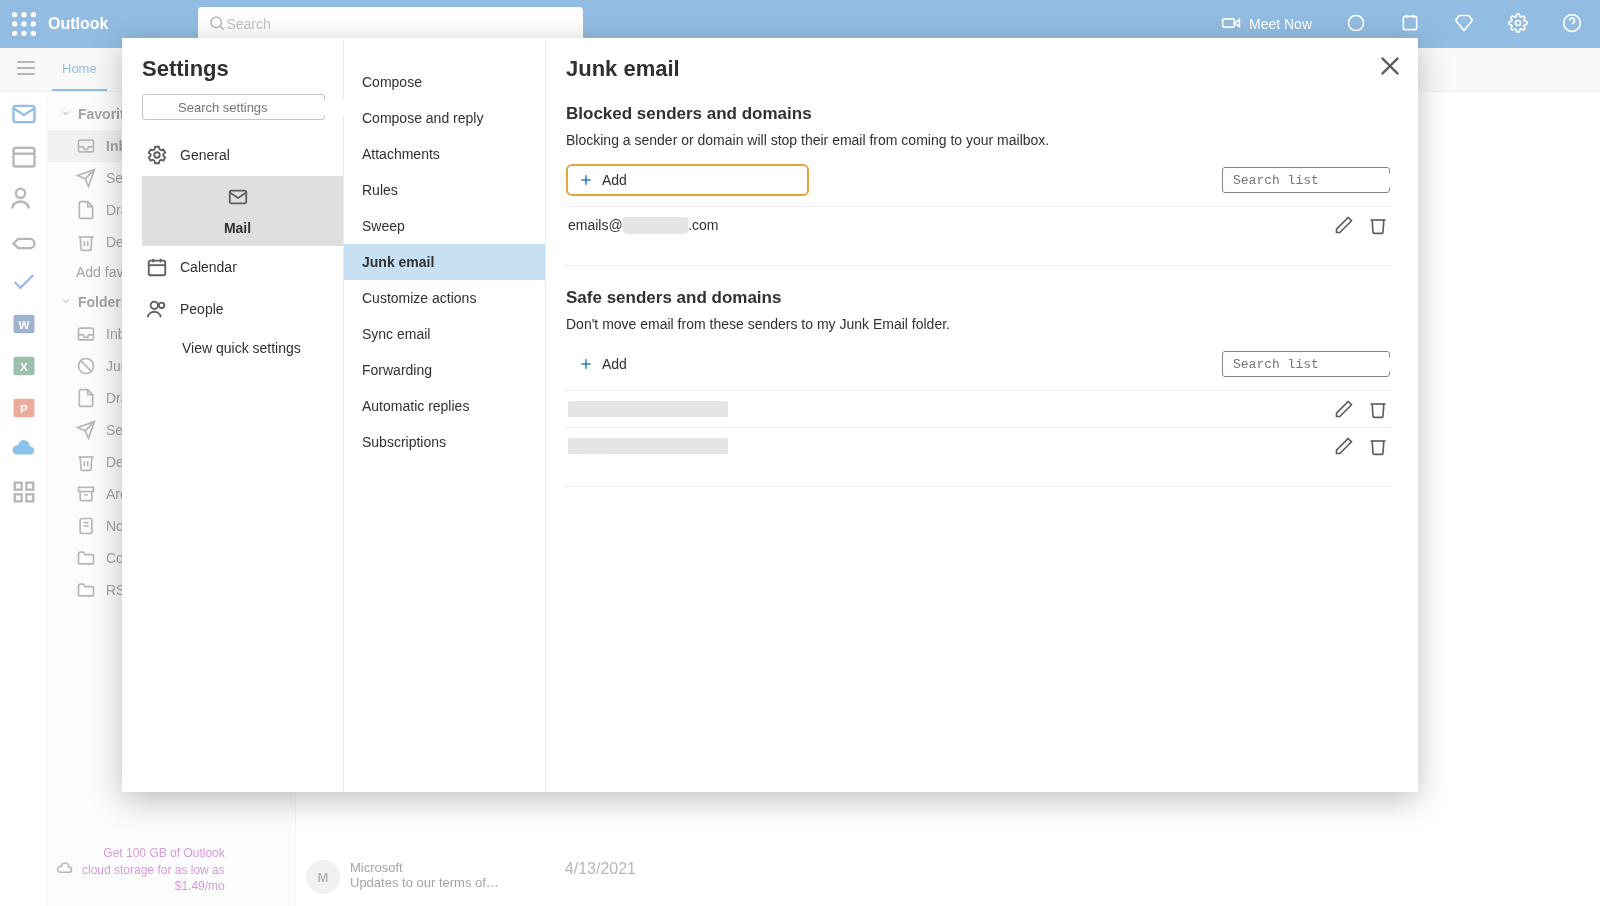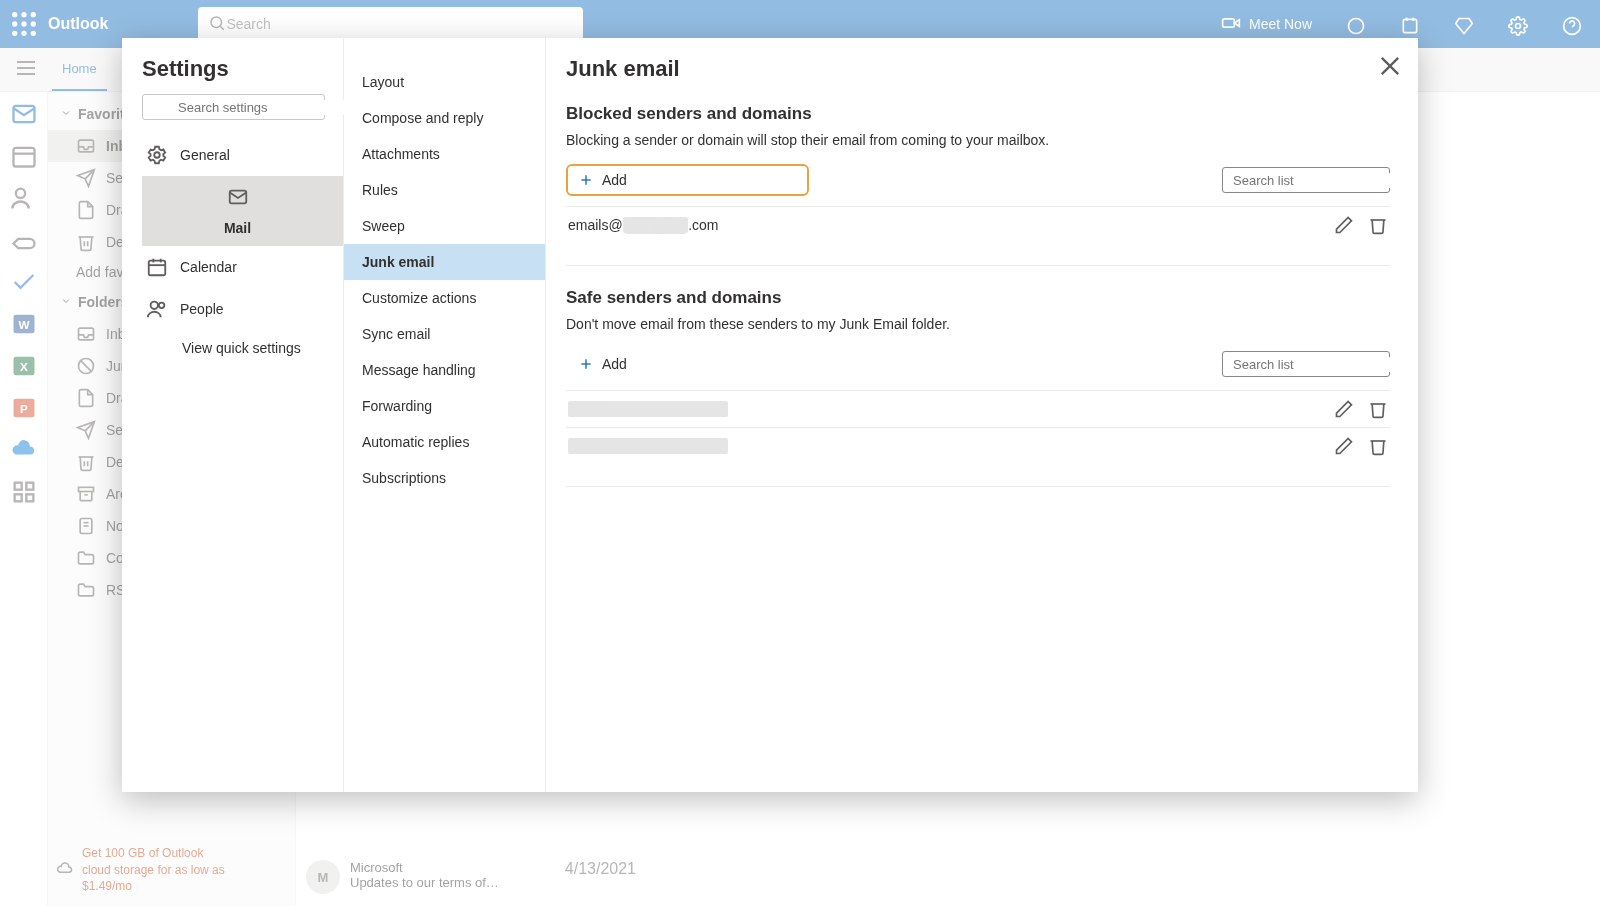--- a/index.html
+++ b/index.html
@@ -33,21 +33,21 @@
   border-radius:4px;
   width: 385px;
   height: 34px;
   padding: 4px 10px;
   color:#605e5c;
 }
 .search-wrap input {
   border:none; outline:none; flex:1; font-size:14px; background:transparent; color:#323130;
 }
 .topbar-right {
-  margin-left:auto; display:flex; align-items:flex-end; gap:34px;
+  margin-left:auto; display:flex; align-items:flex-start; gap:34px;
   padding-right:10px;
 }
 .meet-wrap { display:flex; align-items:center; gap:8px; color:#fff; font-size:14px; }
 .top-icon { width:20px; height:20px; display:flex; align-items:center; justify-content:center; cursor:pointer; }
 
 .ribbon {
   height: 44px;
   background:#f3f2f1;
   display:flex; align-items:center;
   padding-left:52px;
@@ -86,22 +86,22 @@
 .nav-item {
   display:flex; align-items:center; gap:10px;
   padding:6px 12px 6px 28px; cursor:pointer;
 }
 .nav-item.selected { background:#e1dfdd;}
 .nav-item .icn { width:20px; display:flex; align-items:center; color:#605e5c;}
 .nav-item.selected .lbl { font-weight:600;}
 .add-fav { padding:6px 12px 6px 28px; color:#323130; cursor:pointer;}
 .storage-pitch {
   position:absolute; left:56px; bottom:12px; width:230px;
-  font-size:12px; color:#c2410c; line-height:1.35;
-  display:flex; gap:8px;
+  font-size:12px; color:#a21caf; line-height:1.35;
+  display:flex; gap:8px;text-align:right;
 }
 .storage-pitch .cloud-icn{ width:18px;}
 
 .maillist {
   flex:1;
   position:relative;
   background:#fff;
 }
 .mail-peek {
   position:absolute; left:10px; right:auto; bottom:12px;
@@ -191,21 +191,21 @@
   border:2.5px solid #e8a33d; border-radius:6px;
   background:#fff; cursor:pointer; color:#323130; font-size:14px;
 }
 .add-btn.no-highlight { border:2.5px solid transparent; padding:6px 10px 6px 10px;}
 .plus { width:16px; height:16px; display:flex; align-items:center; justify-content:center; color:#0F6CBD;}
 .search-list {
   display:flex; align-items:center;
   border:1px solid #8a8886; border-radius:3px;
   padding:4px 10px; width:168px;
 }
-.search-list input{ border:none; outline:none; flex:1; font-size:13px; color:#605e5c;}
+.search-list input{ border:none; outline:none; flex:1; font-size:13px; color:#605e5c;font-family:Liberation Mono, monospace;}
 .list-row {
   display:flex; align-items:center;
   padding:8px 2px;
   border-top:1px solid #edebe9;
 }
 .list-row:first-of-type { border-top:1px solid #edebe9;}
 .list-row .entry { flex:1; font-size:14px;}
 .redact {
   display:inline-block; background:#e5e5e5; color:#e5e5e5;
   border-radius:2px; padding:0 3px;
@@ -578,29 +578,28 @@
             </svg>
           </span>
           <span>People</span>
         </div>
       </div>
     <div class="view-quick">View quick settings</div>
   </div>
 
   <div class="dlg-col2">
     <div id="sub-list">
-        <div class="sub-item">Layout</div>
+        <div class="sub-item">Compose</div>
         <div class="sub-item">Compose and reply</div>
         <div class="sub-item">Attachments</div>
         <div class="sub-item">Rules</div>
         <div class="sub-item">Sweep</div>
         <div class="sub-item selected">Junk email</div>
         <div class="sub-item">Customize actions</div>
         <div class="sub-item">Sync email</div>
-        <div class="sub-item">Message handling</div>
         <div class="sub-item">Forwarding</div>
         <div class="sub-item">Automatic replies</div>
         <div class="sub-item">Subscriptions</div>
       </div>
   </div>
 
   <div class="dlg-col3">
     <div class="dlg-close">
       <svg viewBox="0 0 24 24" fill="none" stroke="currentColor" stroke-width="2">
           <line x1="5" y1="5" x2="19" y2="19"></line>

